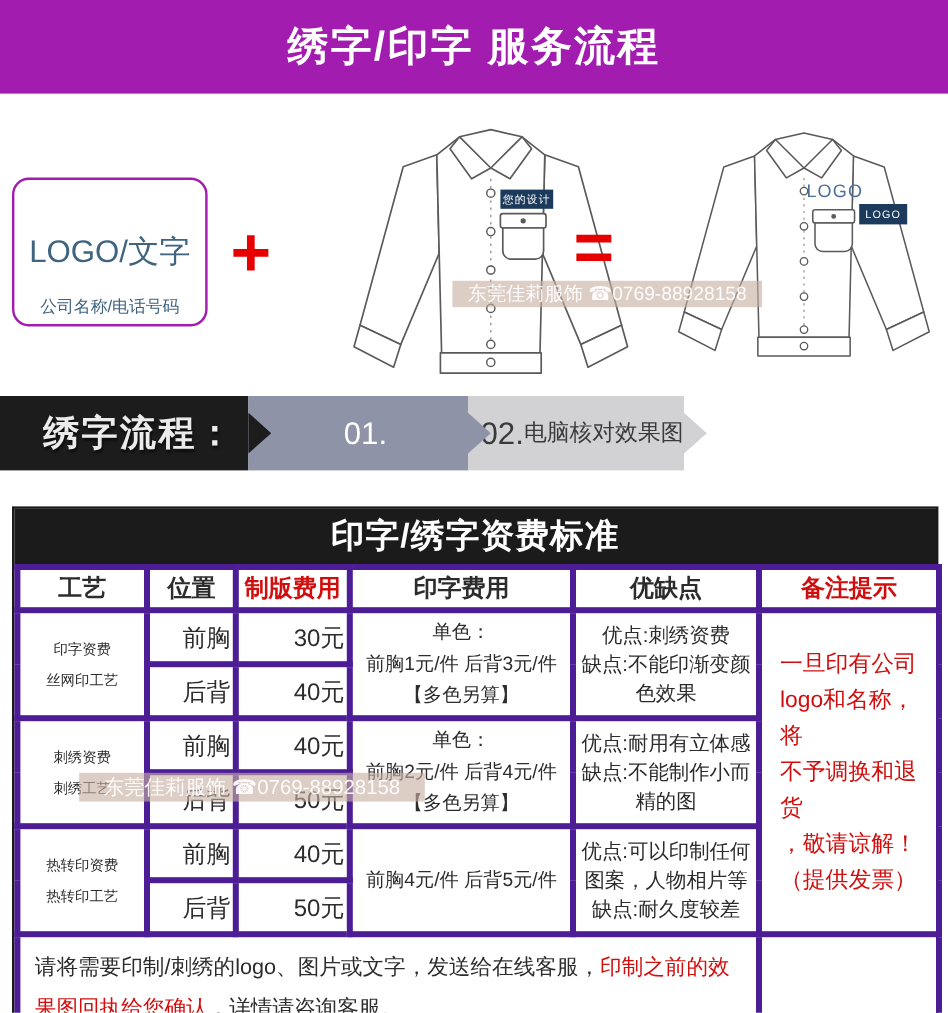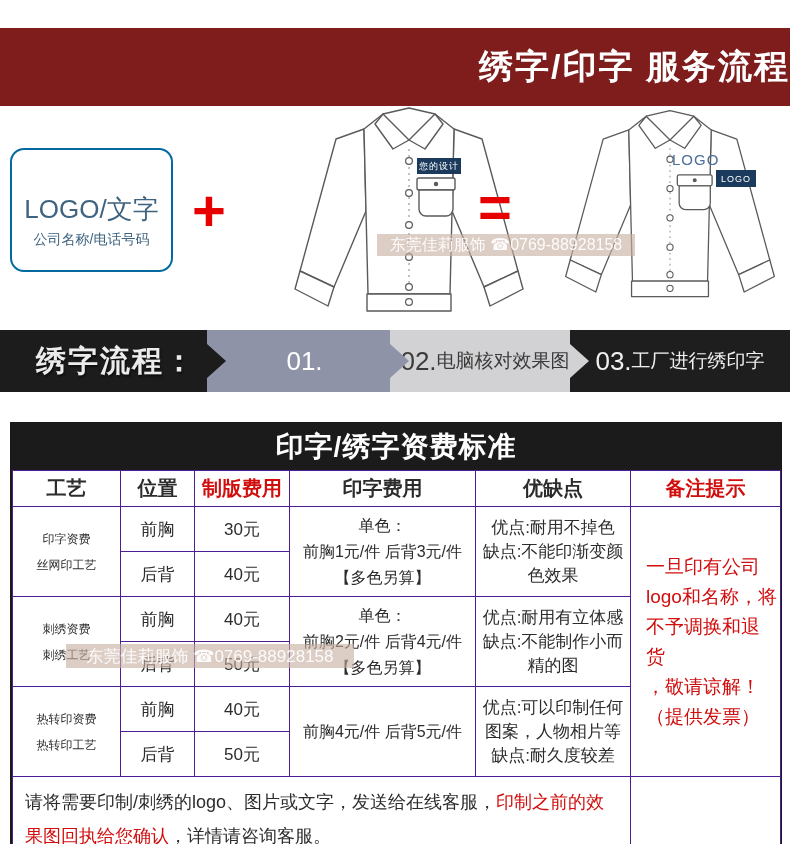--- a/index.html
+++ b/index.html
@@ -1,28 +1,28 @@
 <!DOCTYPE html>
 <html><head>
 <meta charset="utf-8">
 <style>
   * { margin:0; padding:0; box-sizing:border-box; }
   body { font-family:"Liberation Sans","DejaVu Sans",sans-serif; background:#fff; }
   .page { position:relative; width:790px; height:844px; background:#fff; overflow:hidden; }
 
   
-  .banner { position:absolute; left:0; top:0; width:790px; height:78px; background:#7f1d1d;
-            display:flex; align-items:center; justify-content:flex-end;margin-top:28px; }
+  .banner { position:absolute; left:0; top:0; width:790px; height:78px; background:#a21caf;
+            display:flex; align-items:center; justify-content:center; }
   .banner h1 { color:#fff; font-size:34px; font-weight:bold; letter-spacing:2px; }
 
   
   .logo-box { position:absolute; left:10px; top:148px; width:163px; height:124px;
-              border:2px solid #0369a1; border-radius:14px; text-align:center; }
+              border:2px solid #a21caf; border-radius:14px; text-align:center; }
   .logo-line1 { margin-top:42px; font-size:26px; color:#3f6480; }
-  .logo-line2 { margin-top:4px; font-size:14px; color:#3f6480; }
+  .logo-line2 { margin-top:20px; font-size:14px; color:#3f6480; }
   .op { position:absolute; color:#e60000; font-weight:bold; line-height:1; }
   .plus { left:192px; top:182px; font-size:58px; }
   .equals { left:478px; top:178px; font-size:58px; }
   .shirt { position:absolute; }
   .shirt1 { left:278px; top:93px; }
   .shirt2 { left:550px; top:97px; }
   .badge { position:absolute; background:#1c3b5c; color:#fff; display:flex; align-items:center;
            justify-content:center; font-size:9px; letter-spacing:1px; }
   .design-badge { left:417px; top:158px; width:44px; height:16px; }
   .sleeve-badge { left:716px; top:170px; width:40px; height:17px; }
@@ -48,27 +48,27 @@
            border-top:17px solid transparent; border-bottom:17px solid transparent; }
   .a1 { left:207px; border-left:19px solid #1c1c1c; }
   .a2 { left:390px; border-left:19px solid #8e93a7; }
   .a3 { left:570px; border-left:19px solid #d2d2d4; }
 
   
   .table-wrap { position:absolute; left:10px; top:422px; width:772px; border:2px solid #1a1a1a; }
   .table-title { height:46px; background:#1b1b1b; color:#fff; font-size:28px; font-weight:bold;
                  display:flex; align-items:center; justify-content:center; letter-spacing:1px; }
   table { border-collapse:collapse; width:100%; table-layout:fixed; }
-  td, th { border:1px solid #4c1d95; text-align:center; vertical-align:middle; color:#2c2c2c;
+  td, th { border:5px solid #4c1d95; text-align:center; vertical-align:middle; color:#2c2c2c;
            padding:2px; }
   th { font-size:20px; font-weight:bold; height:36px; }
   .red { color:#d10e0e;margin-left:12px; }
   .craft { font-size:12px; }
   .craft span { display:block; line-height:26px; }
-  .pos, .fee { font-size:17px; height:45px; }
+  .pos, .fee { font-size:20px; height:45px;text-align:right; }
   .feelines span { display:block; font-size:16px; line-height:26px; }
   .proscons { font-size:17px; }
   .proscons span { display:block; line-height:24px; }
   .remark { vertical-align:middle; }
   .remark span { display:block; text-align:left; padding-left:13px; color:#d10e0e;
                  font-size:19px; line-height:30px; }
   .noterow td { text-align:left; padding:8px 12px; font-size:18px; line-height:34px; }
   .noterow .nred { color:#d10e0e; }
 </style>
 </head>
@@ -153,24 +153,20 @@
   <div class="flowbar">
     <div class="seg seg-label">
       <span>绣字流程：</span>
     </div>
     <div class="seg seg1">
       <span class="num">01.</span>
     </div>
     <div class="seg seg2">
       <span class="num">02.</span>
       <span class="stxt">电脑核对效果图</span>
-    </div>
-    <div class="seg seg3">
-      <span class="num">03.</span>
-      <span class="stxt">工厂进行绣印字</span>
     </div>
     <div class="arrow a1"></div>
     <div class="arrow a2"></div>
     <div class="arrow a3"></div>
   </div>
 
   <div class="table-wrap">
     <div class="table-title">印字/绣字资费标准</div>
     <table>
       <colgroup>
@@ -196,21 +192,21 @@
           <span>丝网印工艺</span>
         </td>
         <td class="pos">前胸</td>
         <td class="fee">30元</td>
         <td class="feelines" rowspan="2">
           <span>单色：</span>
           <span>前胸1元/件 后背3元/件</span>
           <span>【多色另算】</span>
         </td>
         <td class="proscons" rowspan="2">
-          <span>优点:耐用不掉色</span>
+          <span>优点:刺绣资费</span>
           <span>缺点:不能印渐变颜色效果</span>
         </td>
         <td class="remark" rowspan="6">
           <span>一旦印有公司</span>
           <span>logo和名称，将</span>
           <span>不予调换和退货</span>
           <span>，敬请谅解！</span>
           <span>（提供发票）</span>
         </td>
       </tr>

